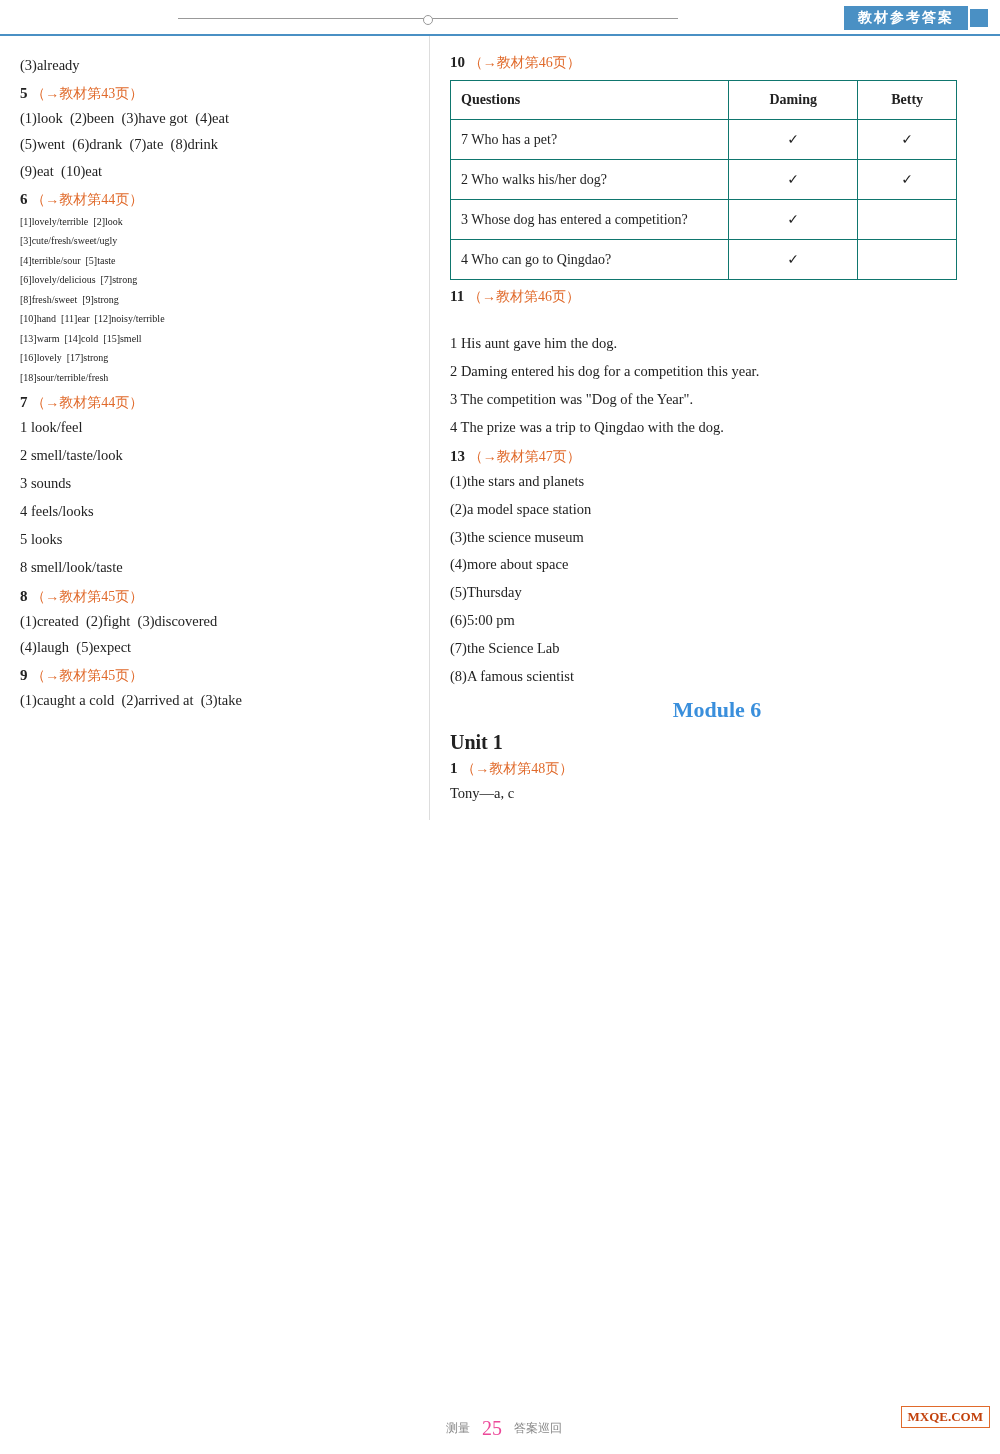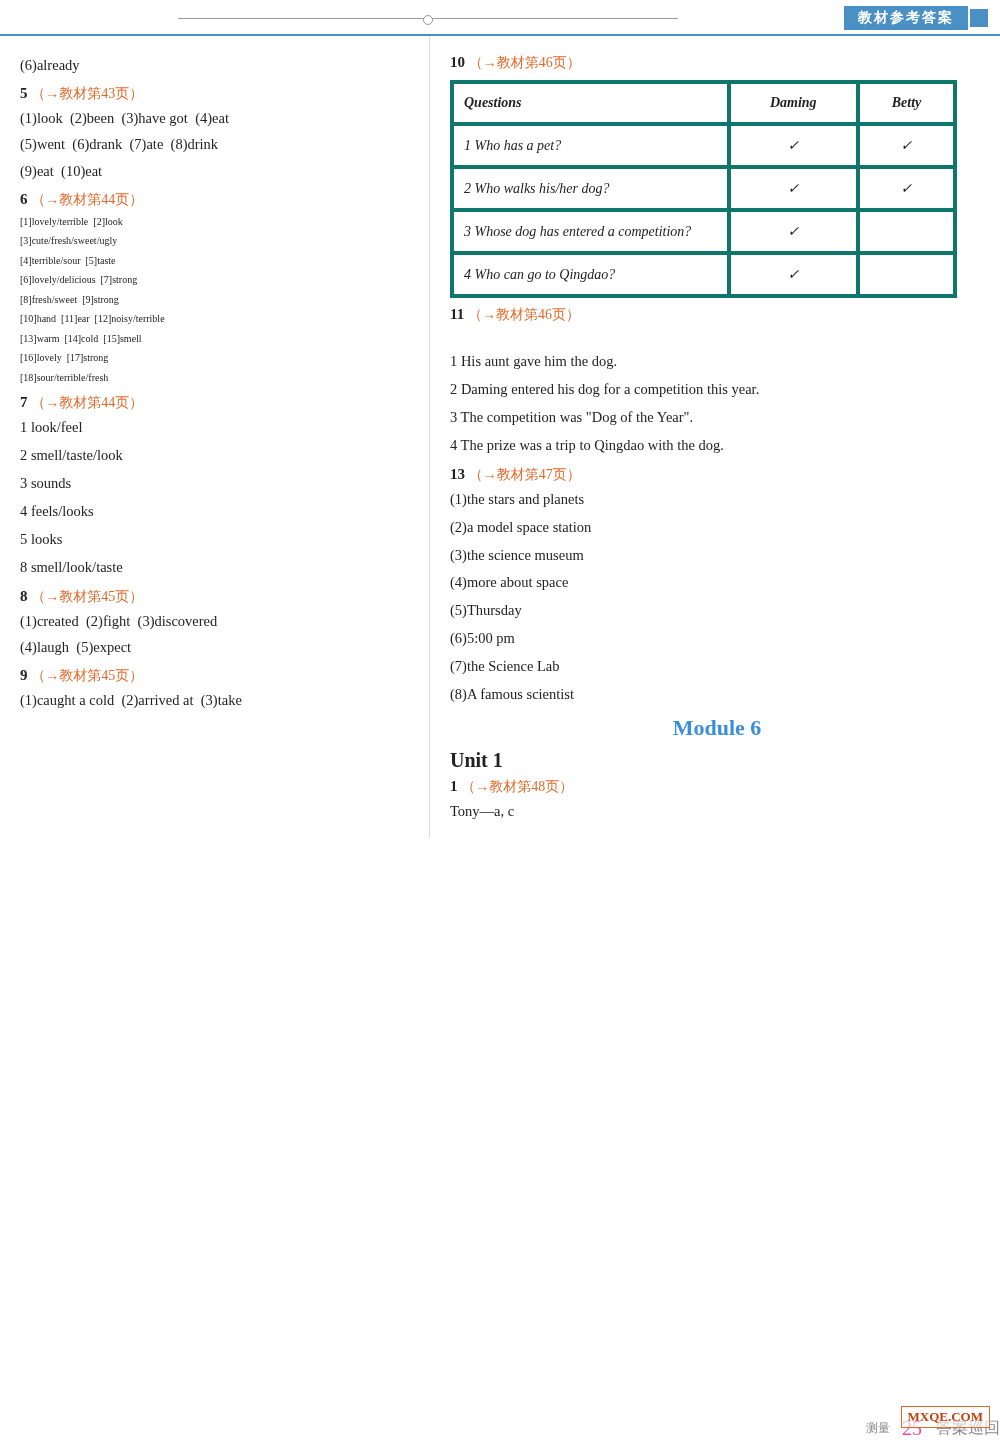--- a/index.html
+++ b/index.html
@@ -92,24 +92,23 @@
     }
 
     
     .answer-table {
       border-collapse: collapse;
       width: 95%;
       margin: 8px 0;
       font-size: 14px;
     }
     .answer-table th, .answer-table td {
-      border: 4px solid #0f766e;
+      border: 1px solid #0f766e;
       padding: 11px 10px;
       text-align: center;
-      font-style: italic;
     }
     .answer-table th:first-child, .answer-table td:first-child {
       text-align: left;
       width: 55%;
     }
     .answer-table thead th {
       background: #fff;
       font-weight: bold;
     }
 
@@ -127,21 +126,21 @@
       margin: 8px 0 6px 0;
     }
 
     
     .page-footer {
       position: absolute;
       bottom: 14px;
       left: 8px; right: 0;
       display: flex;
       align-items: center;
-      justify-content: flex-end;
+      justify-content: center;
       font-size: 13px;
       color: #555;
     }
     .page-num {
       font-size: 20px;
       font-weight: normal;
       color: #ec4899;
       margin: 0 6px;
     }
 
@@ -186,21 +185,21 @@
     <div class="dot-line"></div>
   </div>
   <div class="header-title">教材参考答案</div>
   <div style="width:18px;height:18px;background:#4a90c4;margin-left:2px;"></div>
 </div>
 
 <div class="main-content">
 
   <div class="left-col">
 
-    <div class="content-line mt8">(6)already</div>
+    <div class="content-line mt8">(3)already</div>
 
     <div class="section-header mt8">
       <span class="section-num">5</span>
       <span class="section-ref">（→教材第43页）</span>
     </div>
     <div class="content-line">(1)look &nbsp;(2)been &nbsp;(3)have got &nbsp;(4)eat</div>
     <div class="content-line">(5)went &nbsp;(6)drank &nbsp;(7)ate &nbsp;(8)drink</div>
     <div class="content-line">(9)eat &nbsp;(10)eat</div>
 
     <div class="section-header mt8">
@@ -252,21 +251,21 @@
     <table class="answer-table">
       <thead>
         <tr>
           <th>Questions</th>
           <th>Daming</th>
           <th>Betty</th>
         </tr>
       </thead>
       <tbody>
         <tr>
-          <td>1 Who has a pet?</td>
+          <td>7 Who has a pet?</td>
           <td>✓</td>
           <td>✓</td>
         </tr>
         <tr>
           <td>2 Who walks his/her dog?</td>
           <td>✓</td>
           <td>✓</td>
         </tr>
         <tr>
           <td>3 Whose dog has entered a competition?</td>
@@ -312,16 +311,16 @@
       <span class="section-ref">（→教材第48页）</span>
     </div>
     <div class="ans-item">Tony—a, c</div>
 
   </div>
 </div>
 
 <div class="page-footer">
   <span style="font-size:12px;color:#888;">测量 &nbsp;</span>
   <span class="page-num">25</span>
-  <span style="font-size:16px;color:#888;">&nbsp; 答案巡回</span>
+  <span style="font-size:12px;color:#888;">&nbsp; 答案巡回</span>
 </div>
 
 <div class="watermark">MXQE.COM</div>
 
 </body></html>

